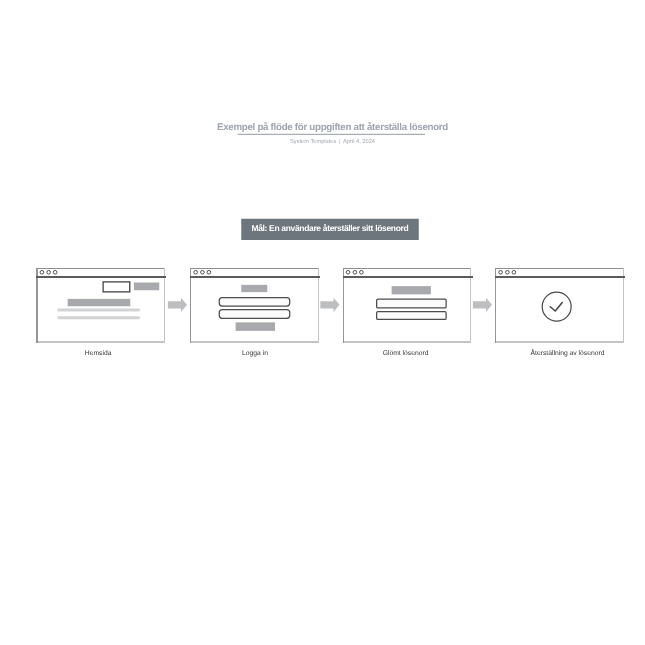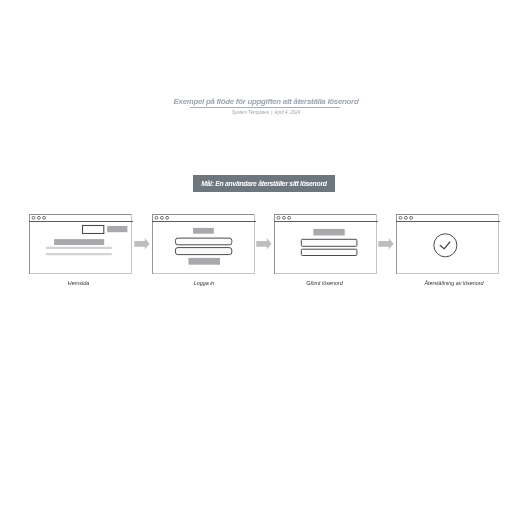--- a/index.html
+++ b/index.html
@@ -1,20 +1,20 @@
 <!DOCTYPE html>
 <html><head>
 <meta charset="utf-8">
 <style>
   html,body{margin:0;padding:0;background:#ffffff;}
   body{width:516px;height:516px;overflow:hidden;font-family:"Liberation Sans",sans-serif;
        -webkit-font-smoothing:antialiased;}
   .title,.subtitle,.caption,.badge{filter:opacity(1);}
   
-  .page{position:relative;width:480px;height:516px;background:#fff;font-style:italic;}
+  .page{position:relative;width:480px;height:516px;background:#fff;}
 
   .title{position:absolute;left:8px;top:97.2px;width:516px;text-align:center;
     font-size:7.8px;font-weight:bold;color:#9ea5b0;letter-spacing:-0.235px;}
   .rule{position:absolute;left:190px;top:107px;width:150px;height:1px;background:#a8aeb6;}
   .subtitle{position:absolute;left:8px;top:109.6px;width:516px;text-align:center;
     font-size:4.55px;color:#9ea5b0;white-space:nowrap;}
   .subtitle .sep{display:inline-block;padding:0 2.1px;}
 
   .badge{position:absolute;left:193px;top:174.8px;width:141.8px;height:17.1px;background:#6d757d;
      display:flex;align-items:center;justify-content:center;}

